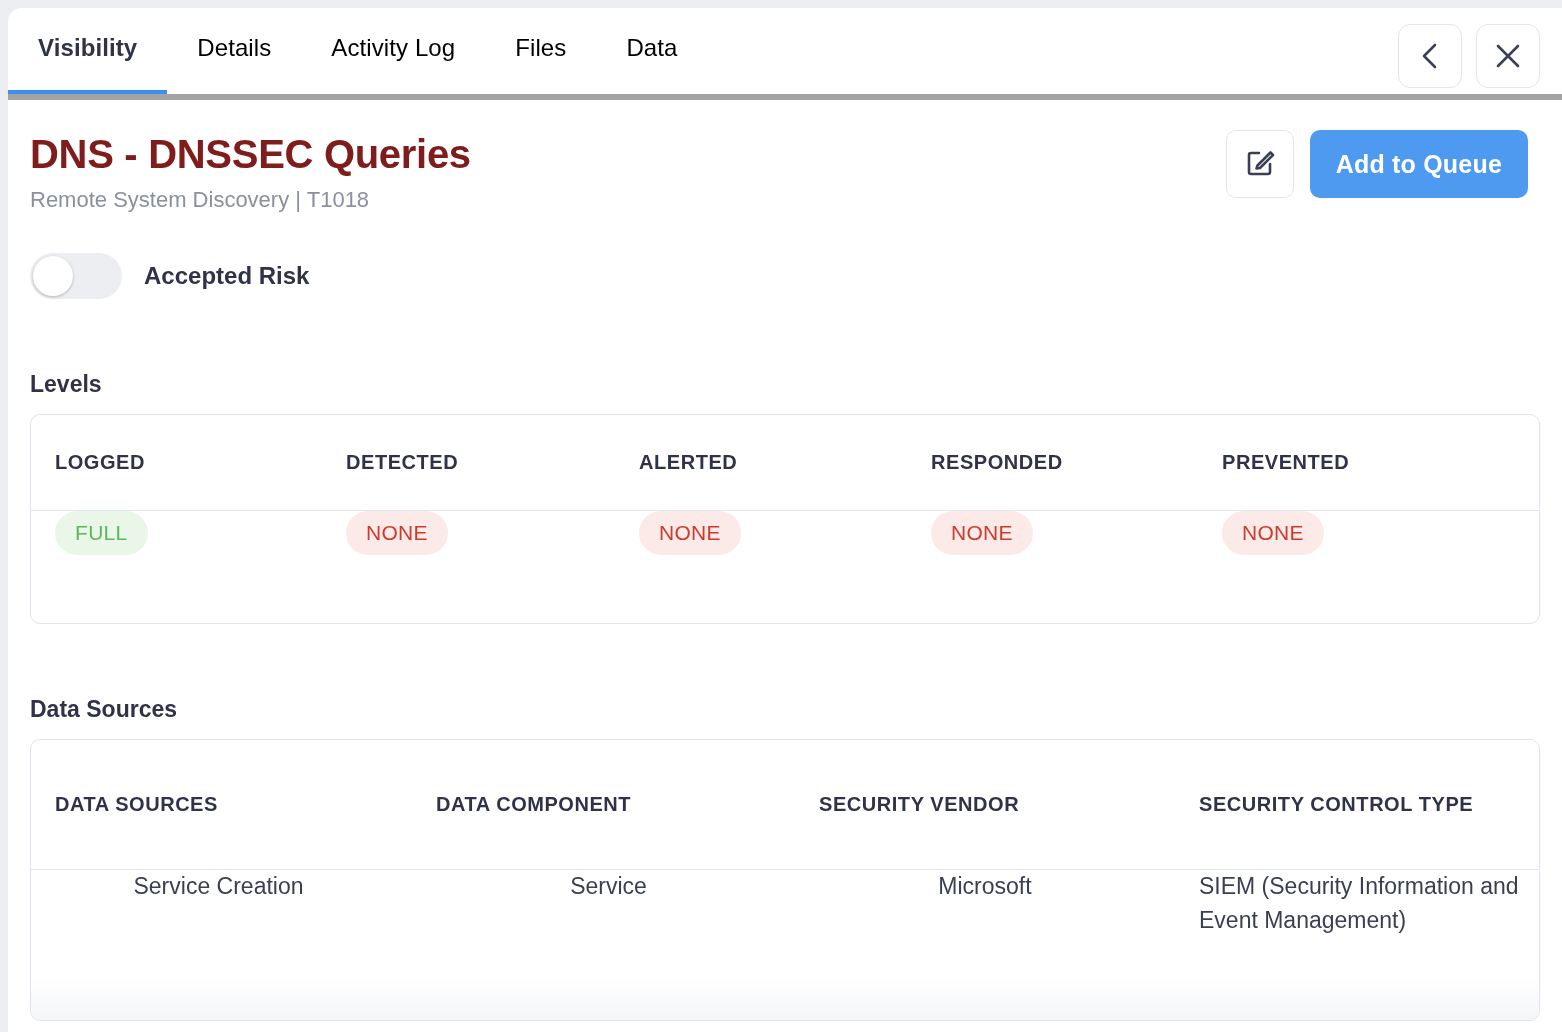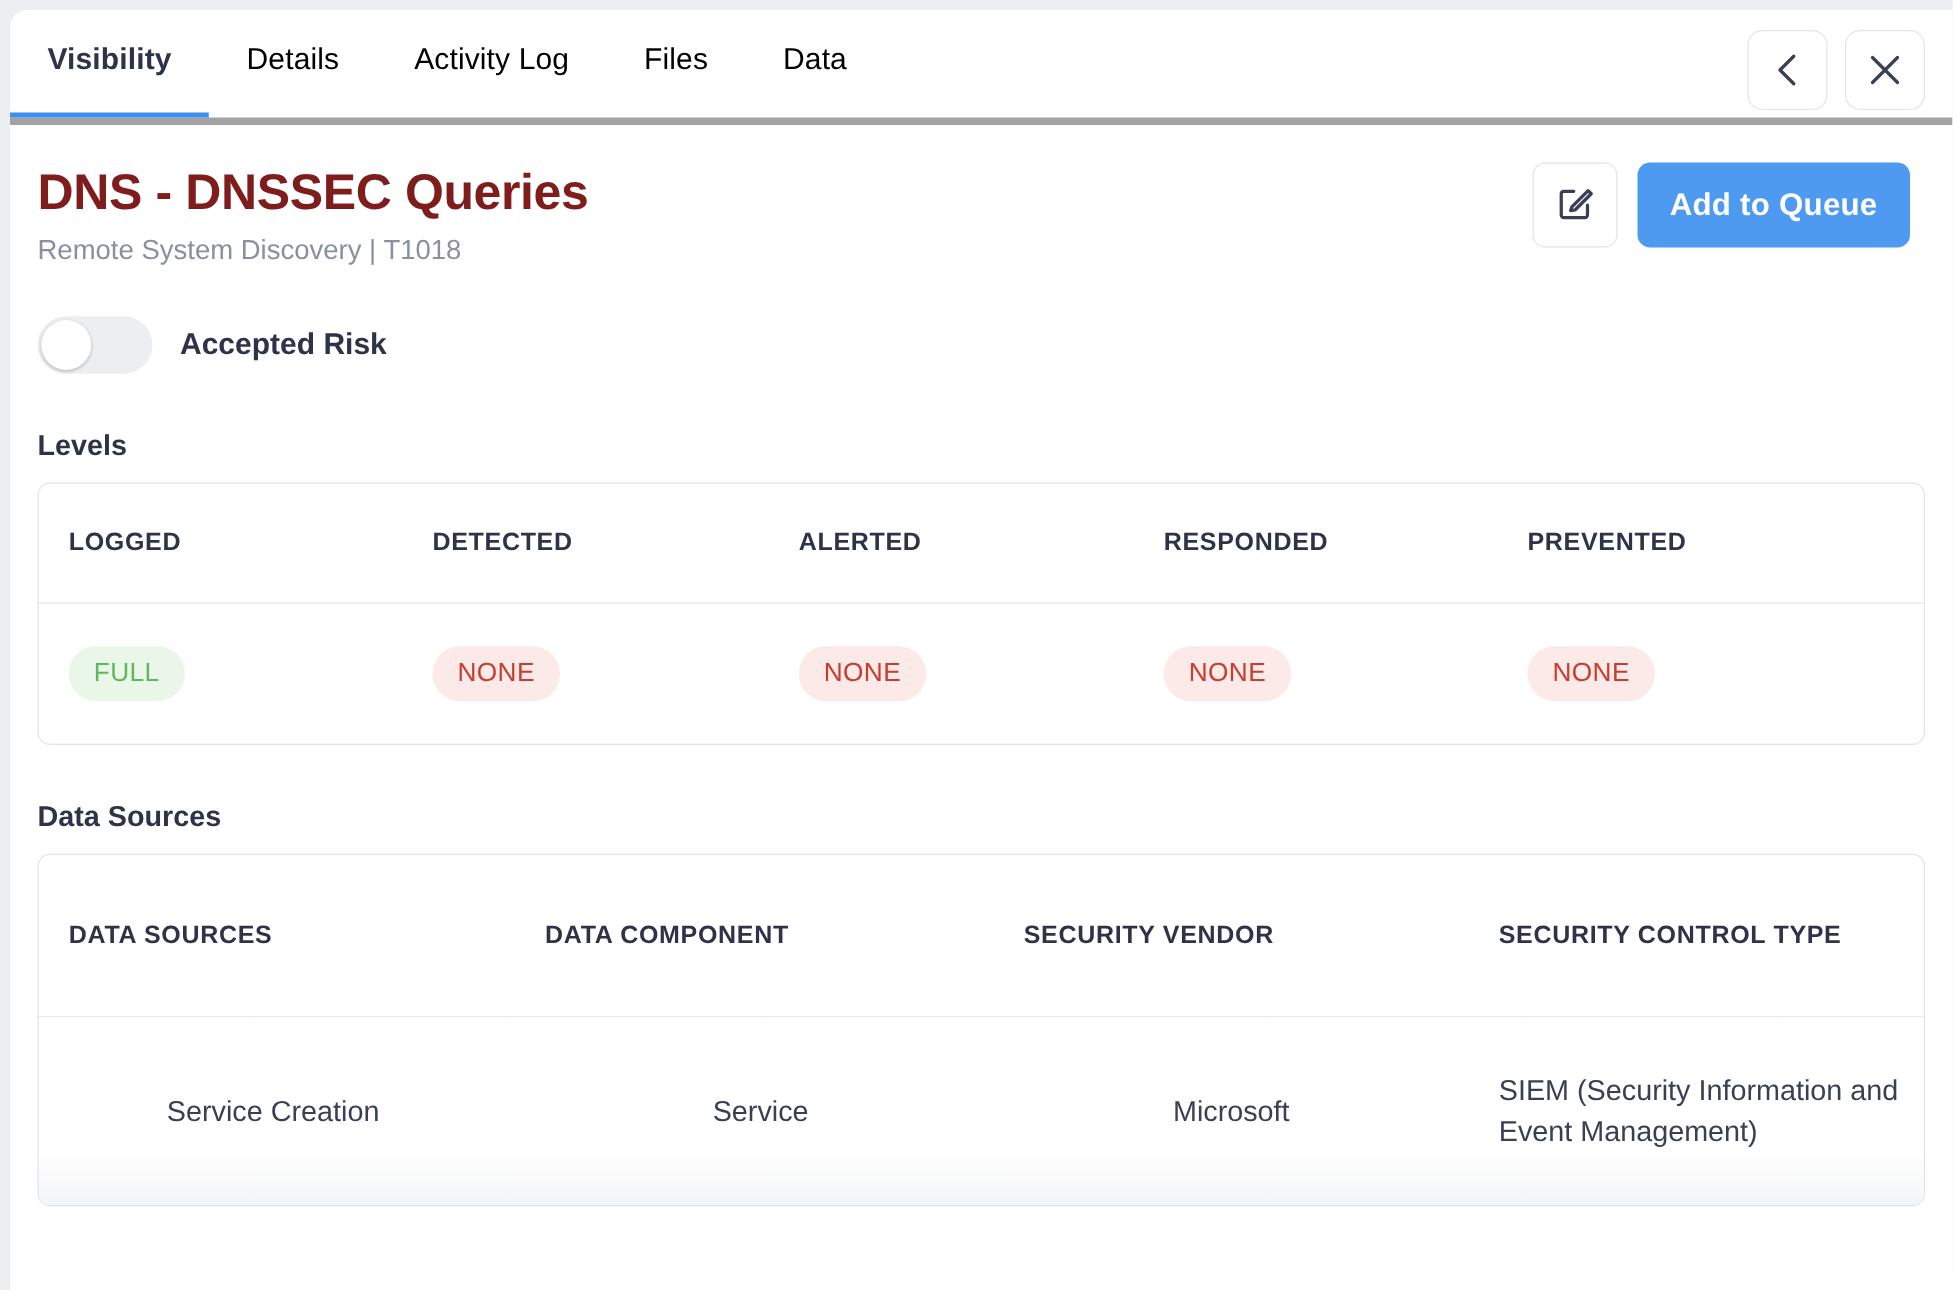--- a/index.html
+++ b/index.html
@@ -178,39 +178,38 @@
     font-size: 24px;
     font-weight: bold;
     color: #2f3349;
   }
 
   
   .section-title {
     font-size: 23px;
     font-weight: bold;
     color: #2f3349;
-    margin-top: 44px;
+    margin-top: 72px;
     margin-bottom: 16px;
   }
 
   .card {
     border: 1px solid #dfe4ec;
     border-radius: 10px;
     background: #fff;
     overflow: hidden;
   }
   .card-head {
     display: flex;
     align-items: center;
     border-bottom: 1px solid #e2e6ee;
     box-sizing: border-box;
   }
   .card-body {
     display: flex;
-    align-items: center;
     box-sizing: border-box;
   }
 
   
   .levels .card-head { height: 96px; }
   .levels .card-body { height: 112px; }
   .levels .col {
     font-size: 20px;
     font-weight: bold;
     color: #2f3349;

